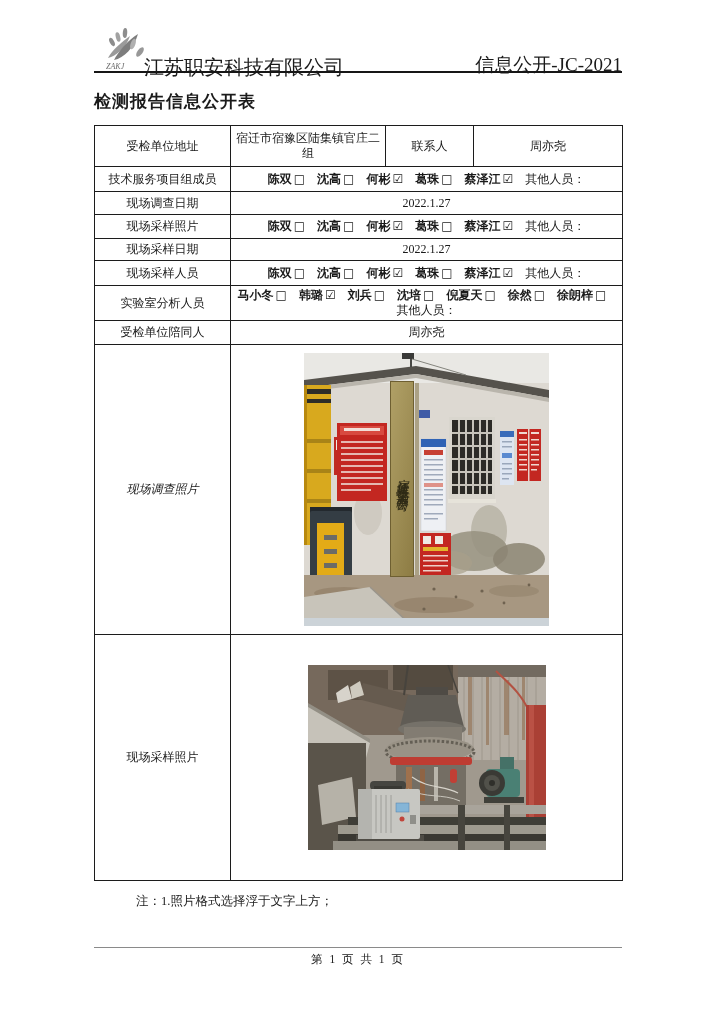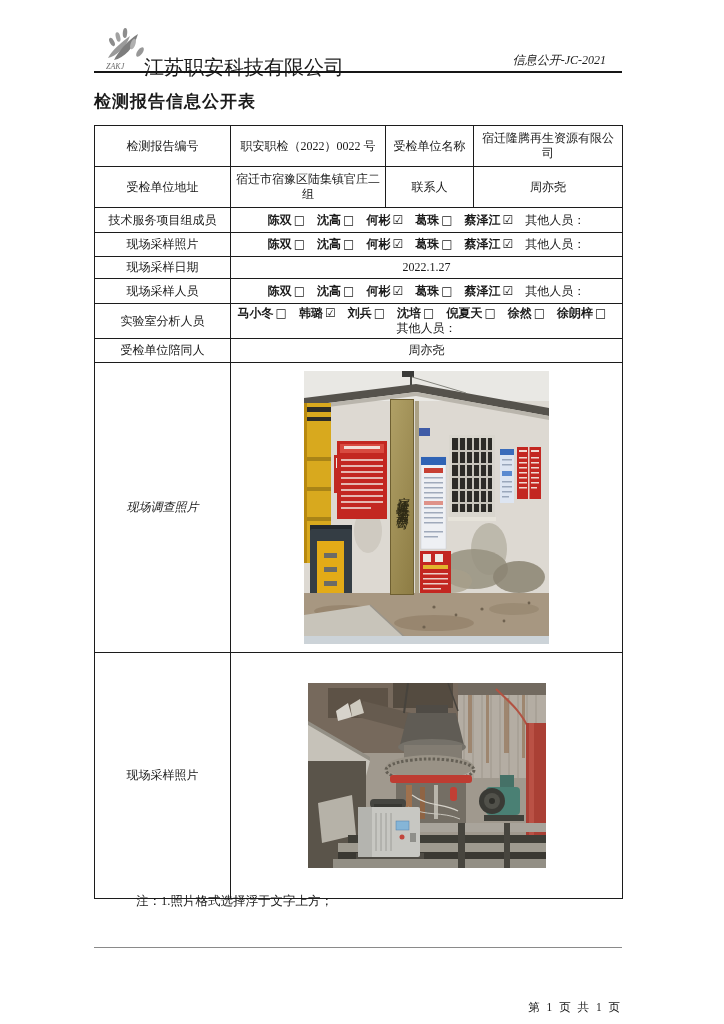--- a/index.html
+++ b/index.html
@@ -3,21 +3,21 @@
 <meta charset="utf-8">
 <style>
   html,body{margin:0;padding:0;background:#ffffff;}
   .page{position:relative;width:724px;height:1024px;background:#fff;overflow:hidden;
         font-family:"Liberation Serif","DejaVu Serif",serif;color:#1a1a1a;}
   .doc{position:absolute;left:94px;top:0;width:528px;}
 
   
   .logo{position:absolute;left:8px;top:28px;}
   .company{position:absolute;left:50px;top:54px;font-size:20px;}
-  .doccode{position:absolute;right:16px;top:52px;font-size:12px;font-style:italic;}
+  .doccode{position:absolute;right:0;top:52px;font-size:19px;}
   .hdr-rule{position:absolute;left:0;top:71px;width:528px;height:2px;background:#161616;}
 
   .title{position:absolute;left:0;top:90px;width:528px;text-align:left;
          font-size:17px;font-weight:bold;letter-spacing:1px;}
 
   
   table.info{position:absolute;left:0;top:125px;width:528px;border-collapse:collapse;table-layout:fixed;}
   table.info td{border:1px solid #1c1c1c;font-size:12px;line-height:15px;padding:1px 3px;
                 text-align:center;vertical-align:middle;overflow:hidden;}
   td.members{text-align:left;padding-left:8px;}
@@ -32,22 +32,22 @@
   .photo1{position:relative;width:245px;height:273px;margin:0 auto;}
   .photo2{position:relative;width:238px;height:185px;margin:0 auto;}
   .photo1 svg,.photo2 svg{position:absolute;left:0;top:0;}
   .sign{position:absolute;left:86px;top:28px;width:24px;height:196px;
         background:linear-gradient(100deg,#b0a066,#8d7c44);border:1px solid #6e5f31;
         writing-mode:vertical-rl;text-orientation:upright;font-size:12px;line-height:22px;
         letter-spacing:2px;color:#2e2a16;text-align:center;box-sizing:border-box;padding-top:3px;}
 
   .note{position:absolute;left:2px;top:893px;font-size:12.5px;padding-left:40px;}
   .ftr-rule{position:absolute;left:0;top:947px;width:528px;height:1px;background:#8a8a8a;}
-  .pageno{position:absolute;left:0;top:952px;width:528px;text-align:right;
-          font-size:11.5px;letter-spacing:2px;margin-top:48px;}
+  .pageno{position:absolute;left:0;top:952px;width:528px;text-align:center;
+          font-size:11.5px;letter-spacing:2px;}
 </style>
 </head>
 <body>
 
 <div class="page">
  <div class="doc">
 
   <svg class="logo" width="46" height="44" viewBox="0 0 46 44">
     <path d="M6 30 C14 28 24 20 28 8 C20 14 10 22 6 30 Z" fill="#9a9a9a"></path>
     <path d="M12 32 C22 30 32 20 36 6 C26 12 16 24 12 32 Z" fill="#7d7d7d"></path>
@@ -66,46 +66,44 @@
 
   <table class="info">
    <colgroup>
           <col style="width:136px">
           <col style="width:155px">
           <col style="width:88px">
           <col style="width:149px">
         </colgroup>
 
    <tbody>
-          <tr class="h38">
-     <td>检测报告编号</td>
-     <td>职安职检（2022）0022 号</td>
-     <td>受检单位名称</td>
-     <td>宿迁隆腾再生资源有限公司</td>
-   </tr>
 
    <tr class="h38">
      <td>受检单位地址</td>
      <td>宿迁市宿豫区陆集镇官庄二组</td>
      <td>联系人</td>
      <td>周亦尧</td>
    </tr>
 
    <tr class="h22">
      <td>技术服务项目组成员</td>
      <td class="members" colspan="3">
        <span class="member"><span>陈双</span><span class="box">□</span></span>
        <span class="member"><span>沈高</span><span class="box">□</span></span>
        <span class="member"><span>何彬</span><span class="box">☑</span></span>
        <span class="member"><span>葛珠</span><span class="box">□</span></span>
        <span class="member"><span>蔡泽江</span><span class="box">☑</span></span>
        <span>其他人员：</span>
      </td>
    </tr>
 
+   <tr class="h20">
+     <td>现场调查日期</td>
+     <td colspan="3">2022.1.27</td>
+   </tr>
 
    <tr class="h21">
      <td>现场采样照片</td>
      <td class="members" colspan="3">
        <span class="member"><span>陈双</span><span class="box">□</span></span>
        <span class="member"><span>沈高</span><span class="box">□</span></span>
        <span class="member"><span>何彬</span><span class="box">☑</span></span>
        <span class="member"><span>葛珠</span><span class="box">□</span></span>
        <span class="member"><span>蔡泽江</span><span class="box">☑</span></span>
        <span>其他人员：</span>

